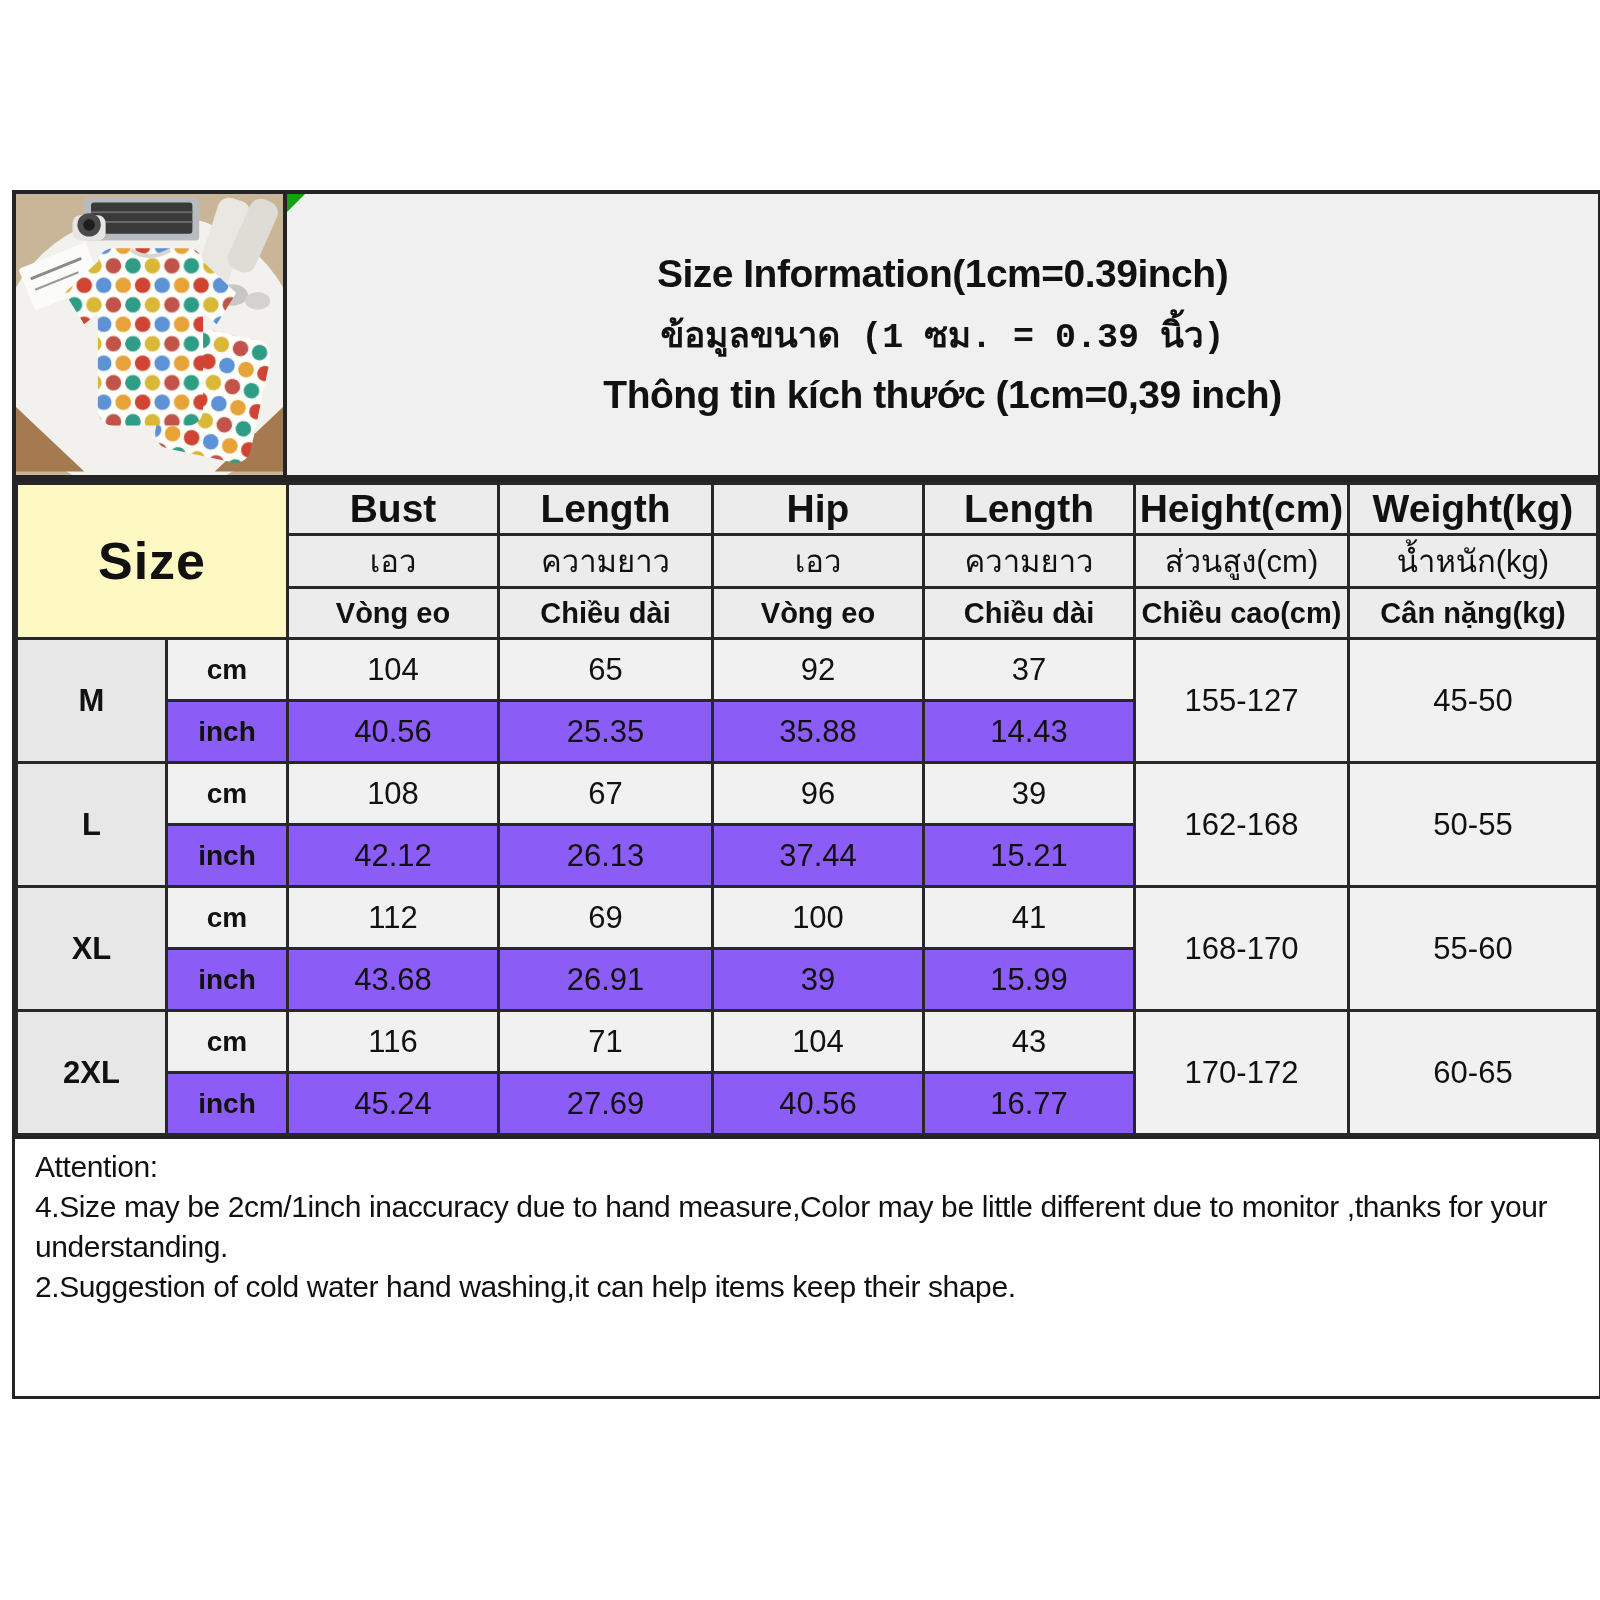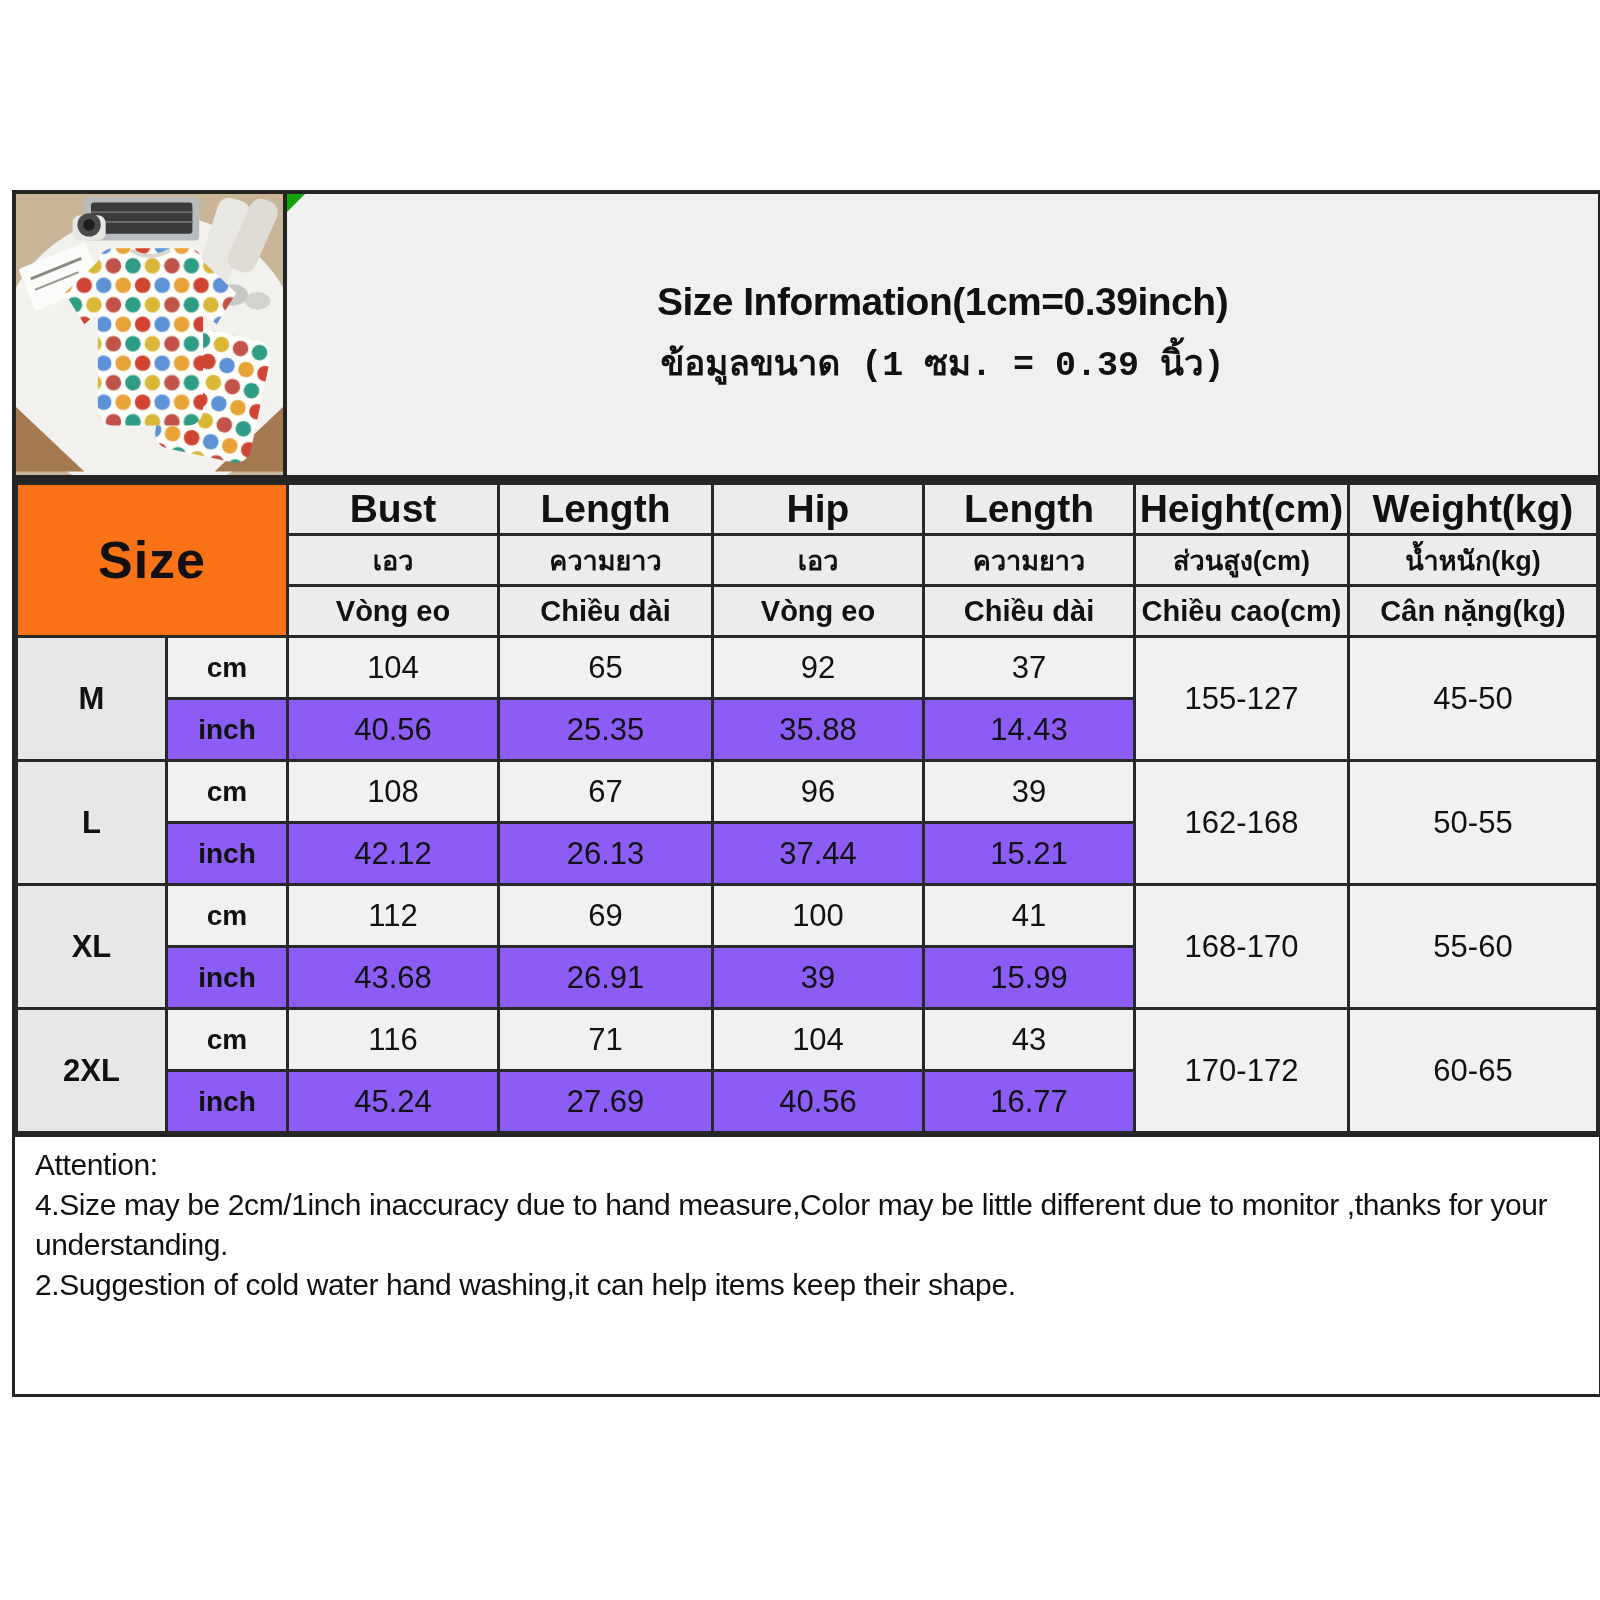--- a/index.html
+++ b/index.html
@@ -35,23 +35,23 @@
   table.size-table{width:100%;border-collapse:collapse;table-layout:fixed;}
   table.size-table td{
     border:3px solid #282828;text-align:center;vertical-align:middle;
     padding:0;overflow:hidden;
   }
   tr.hrow{height:51px;}
   tr.drow{height:62px;}
   td.gray{background:#ececec;}
   td.lgray{background:#f1f1f1;}
   td.white{background:#8b5cf6;}
-  td.size-box{background:#f97316;font-size:52px;font-weight:bold;letter-spacing:1px;}
+  td.size-box{background:#fef9c3;font-size:52px;font-weight:bold;letter-spacing:1px;}
   .hdr-en{font-size:39px;font-weight:bold;}
-  .hdr-th{font-size:27px;font-weight:bold;}
+  .hdr-th{font-size:31px;font-weight:normal;}
   .hdr-vi{font-size:29px;font-weight:bold;}
   .size-name{font-size:31px;font-weight:bold;background:#e7e7e7;}
   .unit{font-size:28px;font-weight:bold;}
   .val{font-size:31px;font-weight:normal;}
 
   
   .attention{
     box-sizing:border-box;height:260px;
     border:3px solid #242424;border-top:none;
     padding:8px 10px 0 20px;
@@ -119,20 +119,21 @@
             <rect x="84" y="52" width="108" height="182" rx="16" fill="url(#dots)"></rect>
             <path d="M118,54 Q137,66 158,54" fill="none" stroke="#d8d6d0" stroke-width="4"></path>
           </g>
         </svg>
       </div>
 
       <div class="title-panel">
         <div class="green-corner"></div>
         <div class="title-en">Size Information(1cm=0.39inch)</div>
         <div class="title-th">ข้อมูลขนาด (1 ซม. = 0.39 นิ้ว)</div>
+        <div class="title-vi">Thông tin kích thước (1cm=0,39 inch)</div>
       </div>
     </div>
 
     <div class="table-wrap">
       <table class="size-table">
         <colgroup>
           <col style="width:150px">
             <col style="width:121px">
           <col style="width:211px">
             <col style="width:214px">

